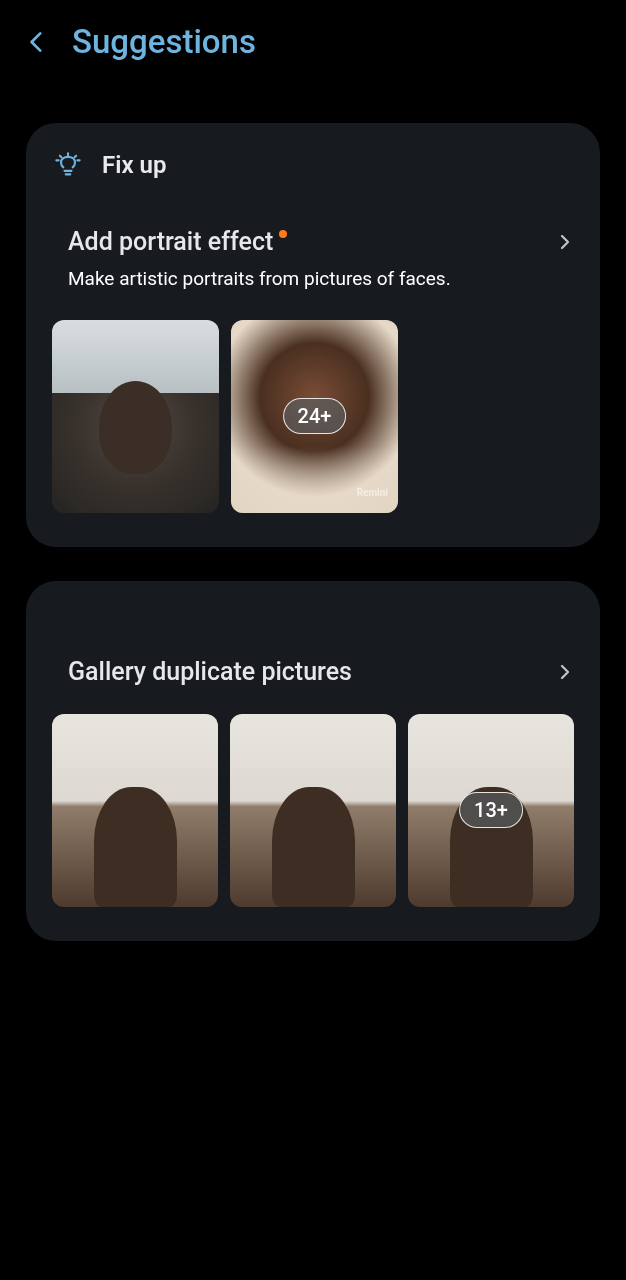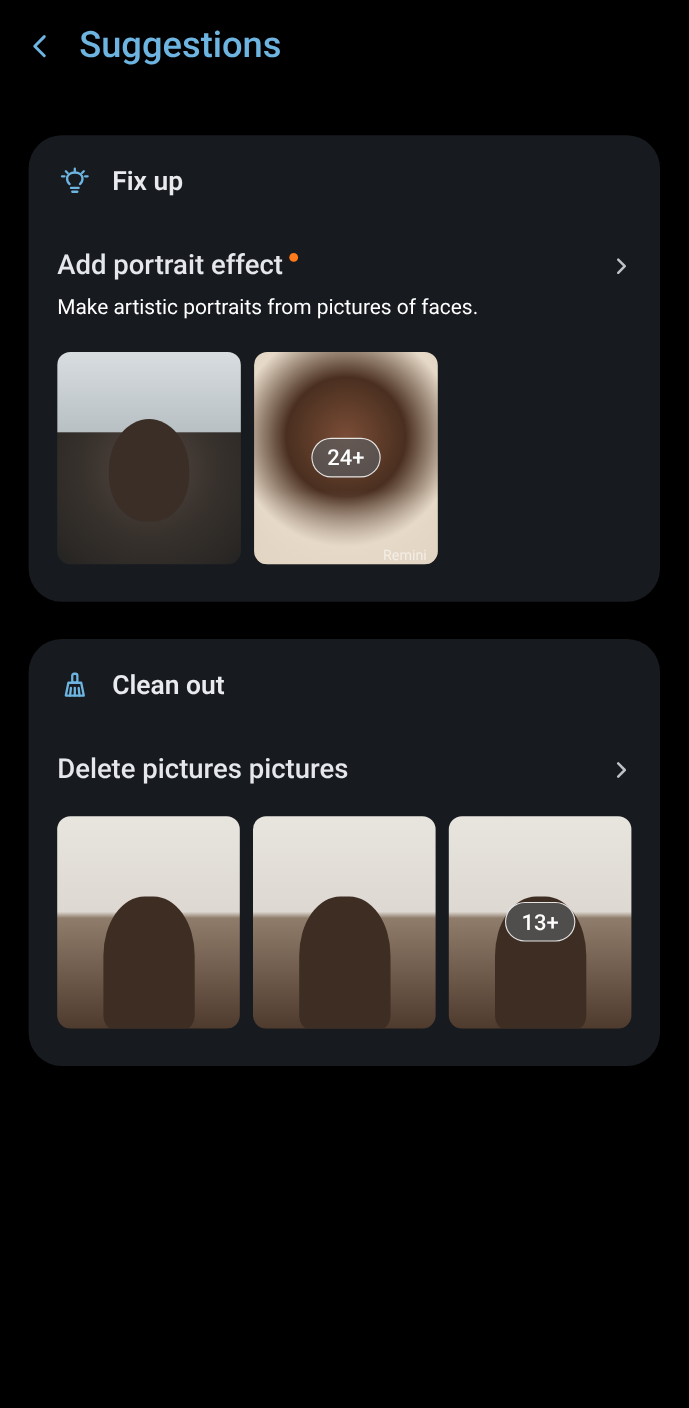--- a/index.html
+++ b/index.html
@@ -70,20 +70,21 @@
       font-size: 24px;
       font-weight: 600;
       color: #e9eaee;
     }
     .action-row {
       display: flex;
       align-items: flex-start;
       justify-content: space-between;
       padding: 0 26px;
       margin-top: 48px;
+      margin-left: 16px;
     }
     .action-text {
       flex: 1;
     }
     .action-title-wrap {
       display: flex;
       align-items: flex-start;
     }
     .action-title {
       font-size: 25px;
@@ -135,25 +136,25 @@
       background: rgba(90, 95, 100, 0.65);
       border: 1.5px solid rgba(255,255,255,0.85);
       border-radius: 30px;
       padding: 5px 14px;
       font-size: 20px;
       font-weight: 500;
       color: #fff;
     }
     .watermark {
       position: absolute;
-      bottom: 0;
+      bottom: 15px;
       right: 10px;
-      font-size: 13px;
+      font-size: 10px;
       color: #f4eee6;
-      font-weight: 400;
+      font-weight: 700;
     }
     .meme-text {
       position: absolute;
       bottom: 0;
       left: 0;
       right: 0;
       text-align: center;
       font-family: Arial, sans-serif;
       font-weight: bold;
       color: #ffe600;
@@ -217,37 +218,25 @@
       </div>
       <div class="thumb" style="background:radial-gradient(circle at 50% 40%,#7a4d36 0%,#4a2f20 38%,#e6d9c7 70%,#ddcdb8 100%);">
         <div style="position:absolute;inset:0;background:linear-gradient(180deg,rgba(0,0,0,0) 65%,rgba(230,218,202,0.6) 100%);"></div>
         <div class="badge">24+</div>
         <div class="watermark">Remini</div>
       </div>
     </div>
   </div>
 
   <div class="card">
-    <div class="section-header">
-      <div class="section-icon">
-        <svg viewBox="0 0 24 24" fill="none" stroke="currentColor" stroke-width="1.8" stroke-linecap="round" stroke-linejoin="round">
-          <rect x="10" y="3" width="4" height="7" rx="1.5"></rect>
-          <path d="M7 10h10l2 10H5z"></path>
-          <line x1="9" y1="14" x2="8.3" y2="20"></line>
-          <line x1="12" y1="14" x2="12" y2="20"></line>
-          <line x1="15" y1="14" x2="15.7" y2="20"></line>
-        </svg>
-      </div>
-      <div class="section-title">Clean out</div>
-    </div>
 
     <div class="action-row">
       <div class="action-text">
         <div class="action-title-wrap">
-          <div class="action-title">Delete pictures pictures</div>
+          <div class="action-title">Gallery duplicate pictures</div>
         </div>
       </div>
       <div class="chevron-right">
         <svg viewBox="0 0 24 24" fill="none" stroke="currentColor" stroke-width="3" stroke-linecap="round" stroke-linejoin="round">
           <polyline points="8 4 16 12 8 20"></polyline>
         </svg>
       </div>
     </div>
 
     <div class="thumbs">

